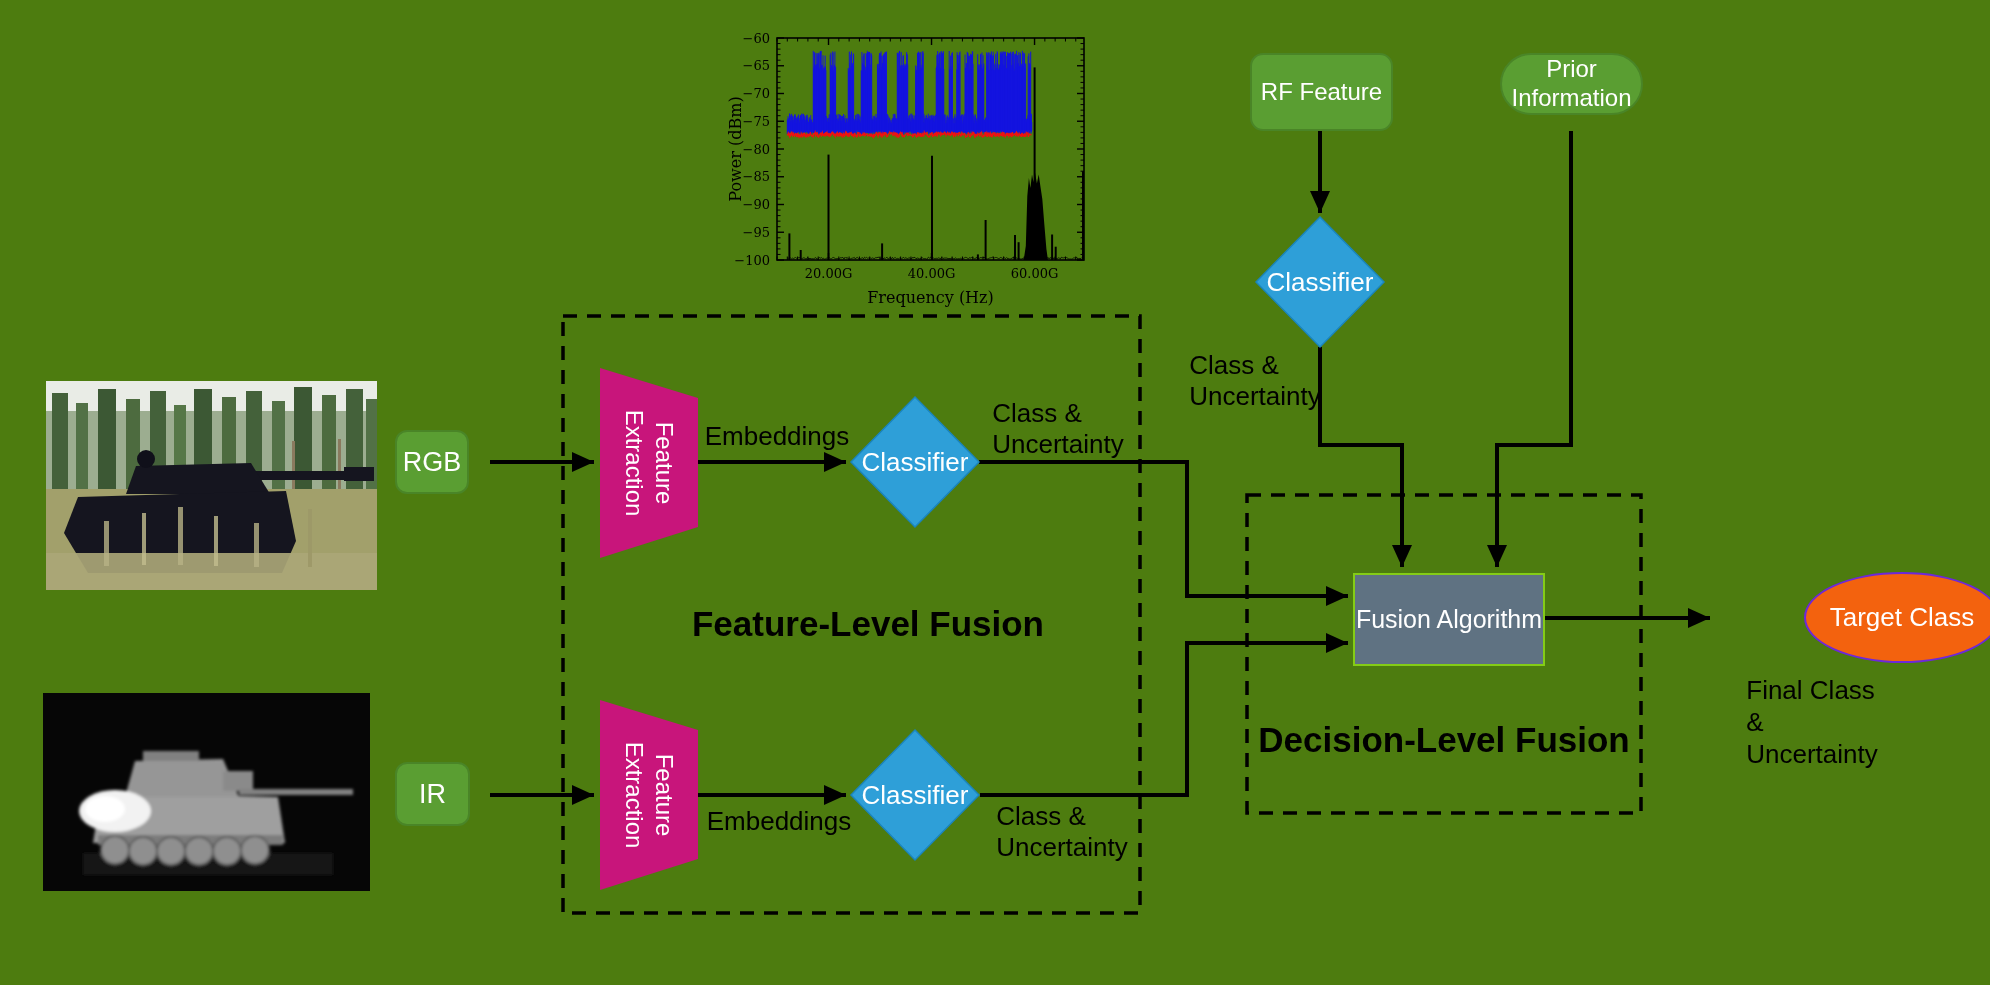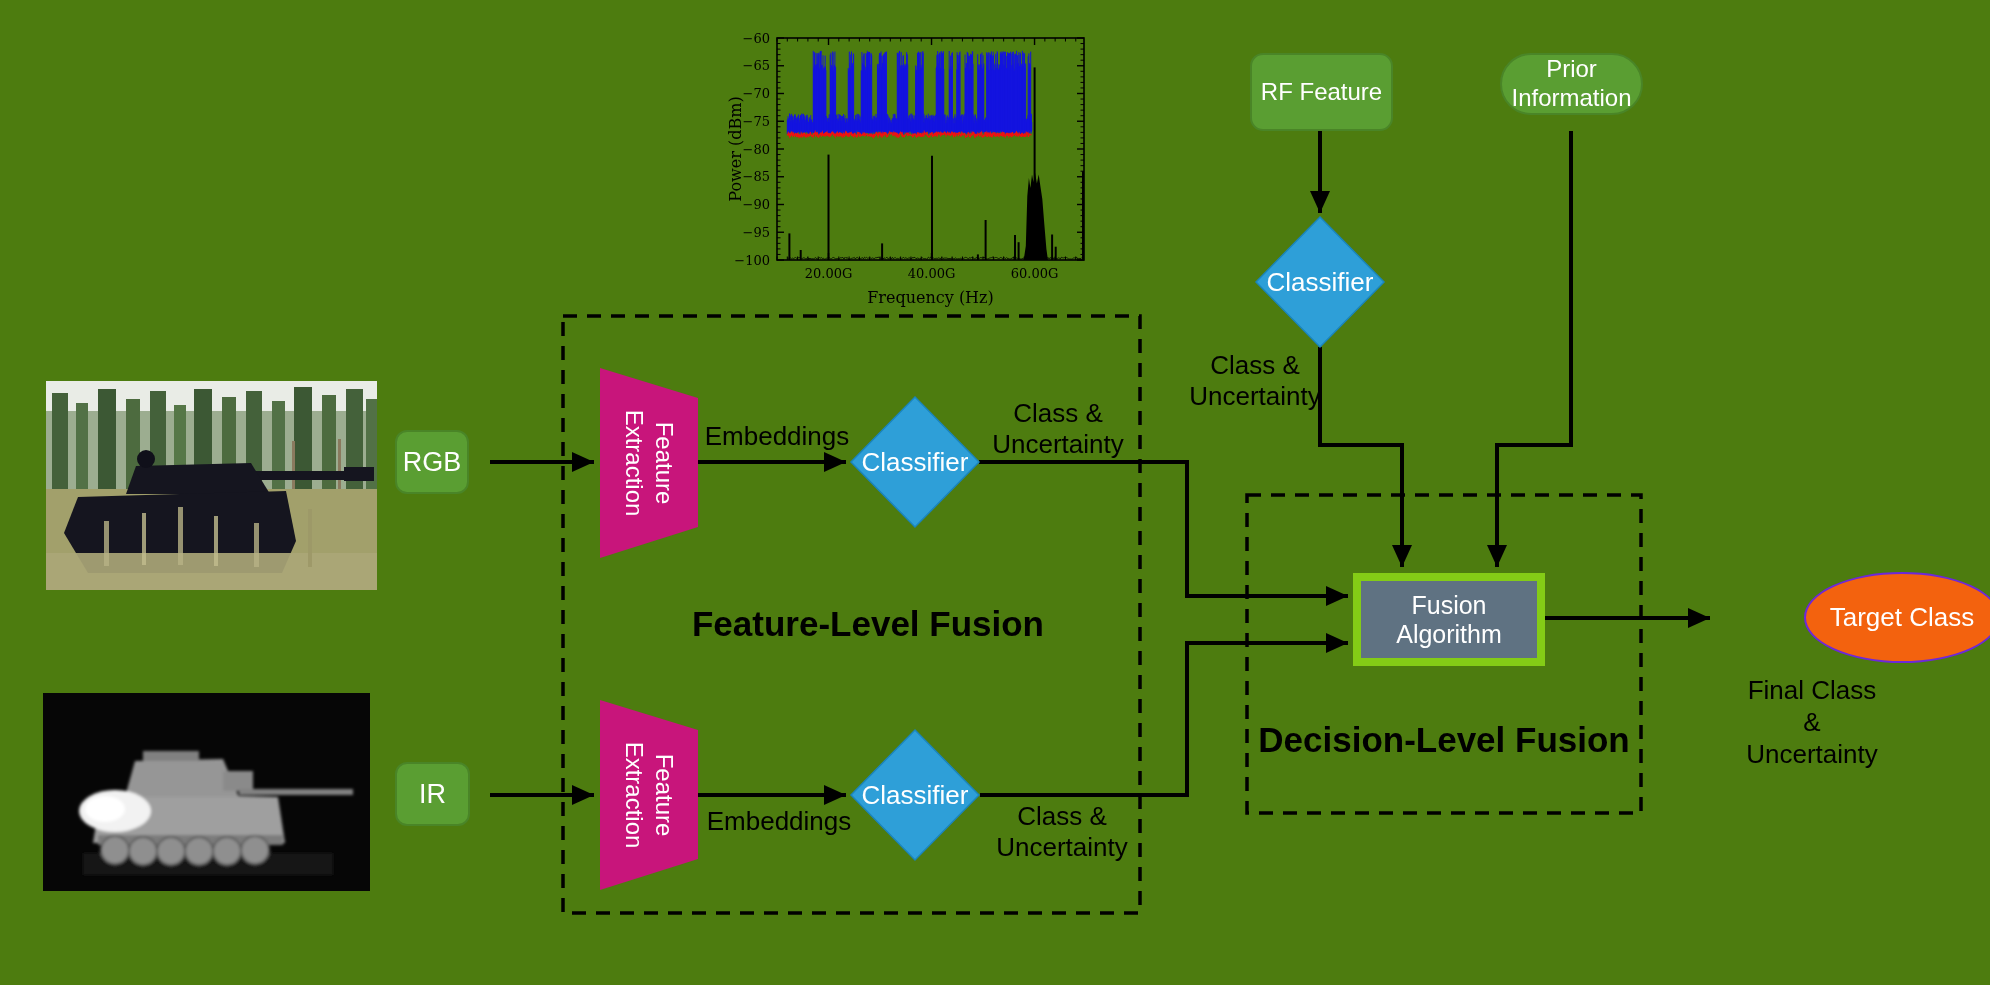--- a/index.html
+++ b/index.html
@@ -1,21 +1,21 @@
 <!DOCTYPE html>
 <html><head>
 <meta charset="utf-8">
 <style>
   html,body{margin:0;padding:0;background:#ffffff;}
   #canvas{position:relative;width:1990px;height:985px;background:#4d7c0f;overflow:hidden;
           font-family:"Liberation Sans",sans-serif;}
   .node{position:absolute;display:flex;align-items:center;justify-content:center;
         color:#ffffff;text-align:center;z-index:2;box-sizing:border-box;}
   .green{background:#5a9e32;border:2px solid #4a8527;}
-  .label{position:absolute;color:#000;text-align:center;transform:translateX(-50%);
+  .label{position:absolute;color:#000;text-align:left;transform:translateX(-50%);
          white-space:pre-line;z-index:6;line-height:1.18;}
   .dlabel{position:absolute;color:#fff;text-align:right;transform:translate(-50%,-50%);
           z-index:6;white-space:pre-line;}
   .title{position:absolute;color:#000;font-weight:bold;font-size:35px;
          transform:translateX(-50%);z-index:6;white-space:nowrap;}
   .trap{position:absolute;width:98px;height:190px;background:#c8157b;
         clip-path:polygon(0 0,100% 15.8%,100% 83.7%,0 100%);
         display:flex;align-items:center;justify-content:center;z-index:2;}
   .trap .rot{transform:rotate(90deg);color:#fff;font-size:24px;line-height:1.25;
              text-align:center;white-space:pre-line;}
@@ -1003,21 +1003,21 @@
   <div class="trap" style="left:600px;top:368px;">
     <span class="rot">Feature
 Extraction</span>
   </div>
 
   <div class="trap" style="left:600px;top:700px;">
     <span class="rot">Feature
 Extraction</span>
   </div>
 
-  <div class="node" style="left:1353px;top:573px;width:192px;height:93px;background:#5f7282;border:8px solid #84cc16;font-size:25px;">
+  <div class="node" style="left:1353px;top:573px;width:192px;height:93px;background:#5f7282;border:2px solid #84cc16;font-size:25px;">
     <span>Fusion Algorithm</span>
   </div>
 
   <div class="node" style="left:1804px;top:572px;width:196px;height:91px;background:#f3620e;border:2px solid #6d28d9;border-radius:50%;font-size:26px;">
     <span>Target Class</span>
   </div>
 
   <div class="dlabel" style="left:915px;top:462px;font-size:26px;">Classifier</div>
   <div class="dlabel" style="left:915px;top:795px;font-size:26px;">Classifier</div>
   <div class="dlabel" style="left:1320px;top:282px;font-size:26px;">Classifier</div>

